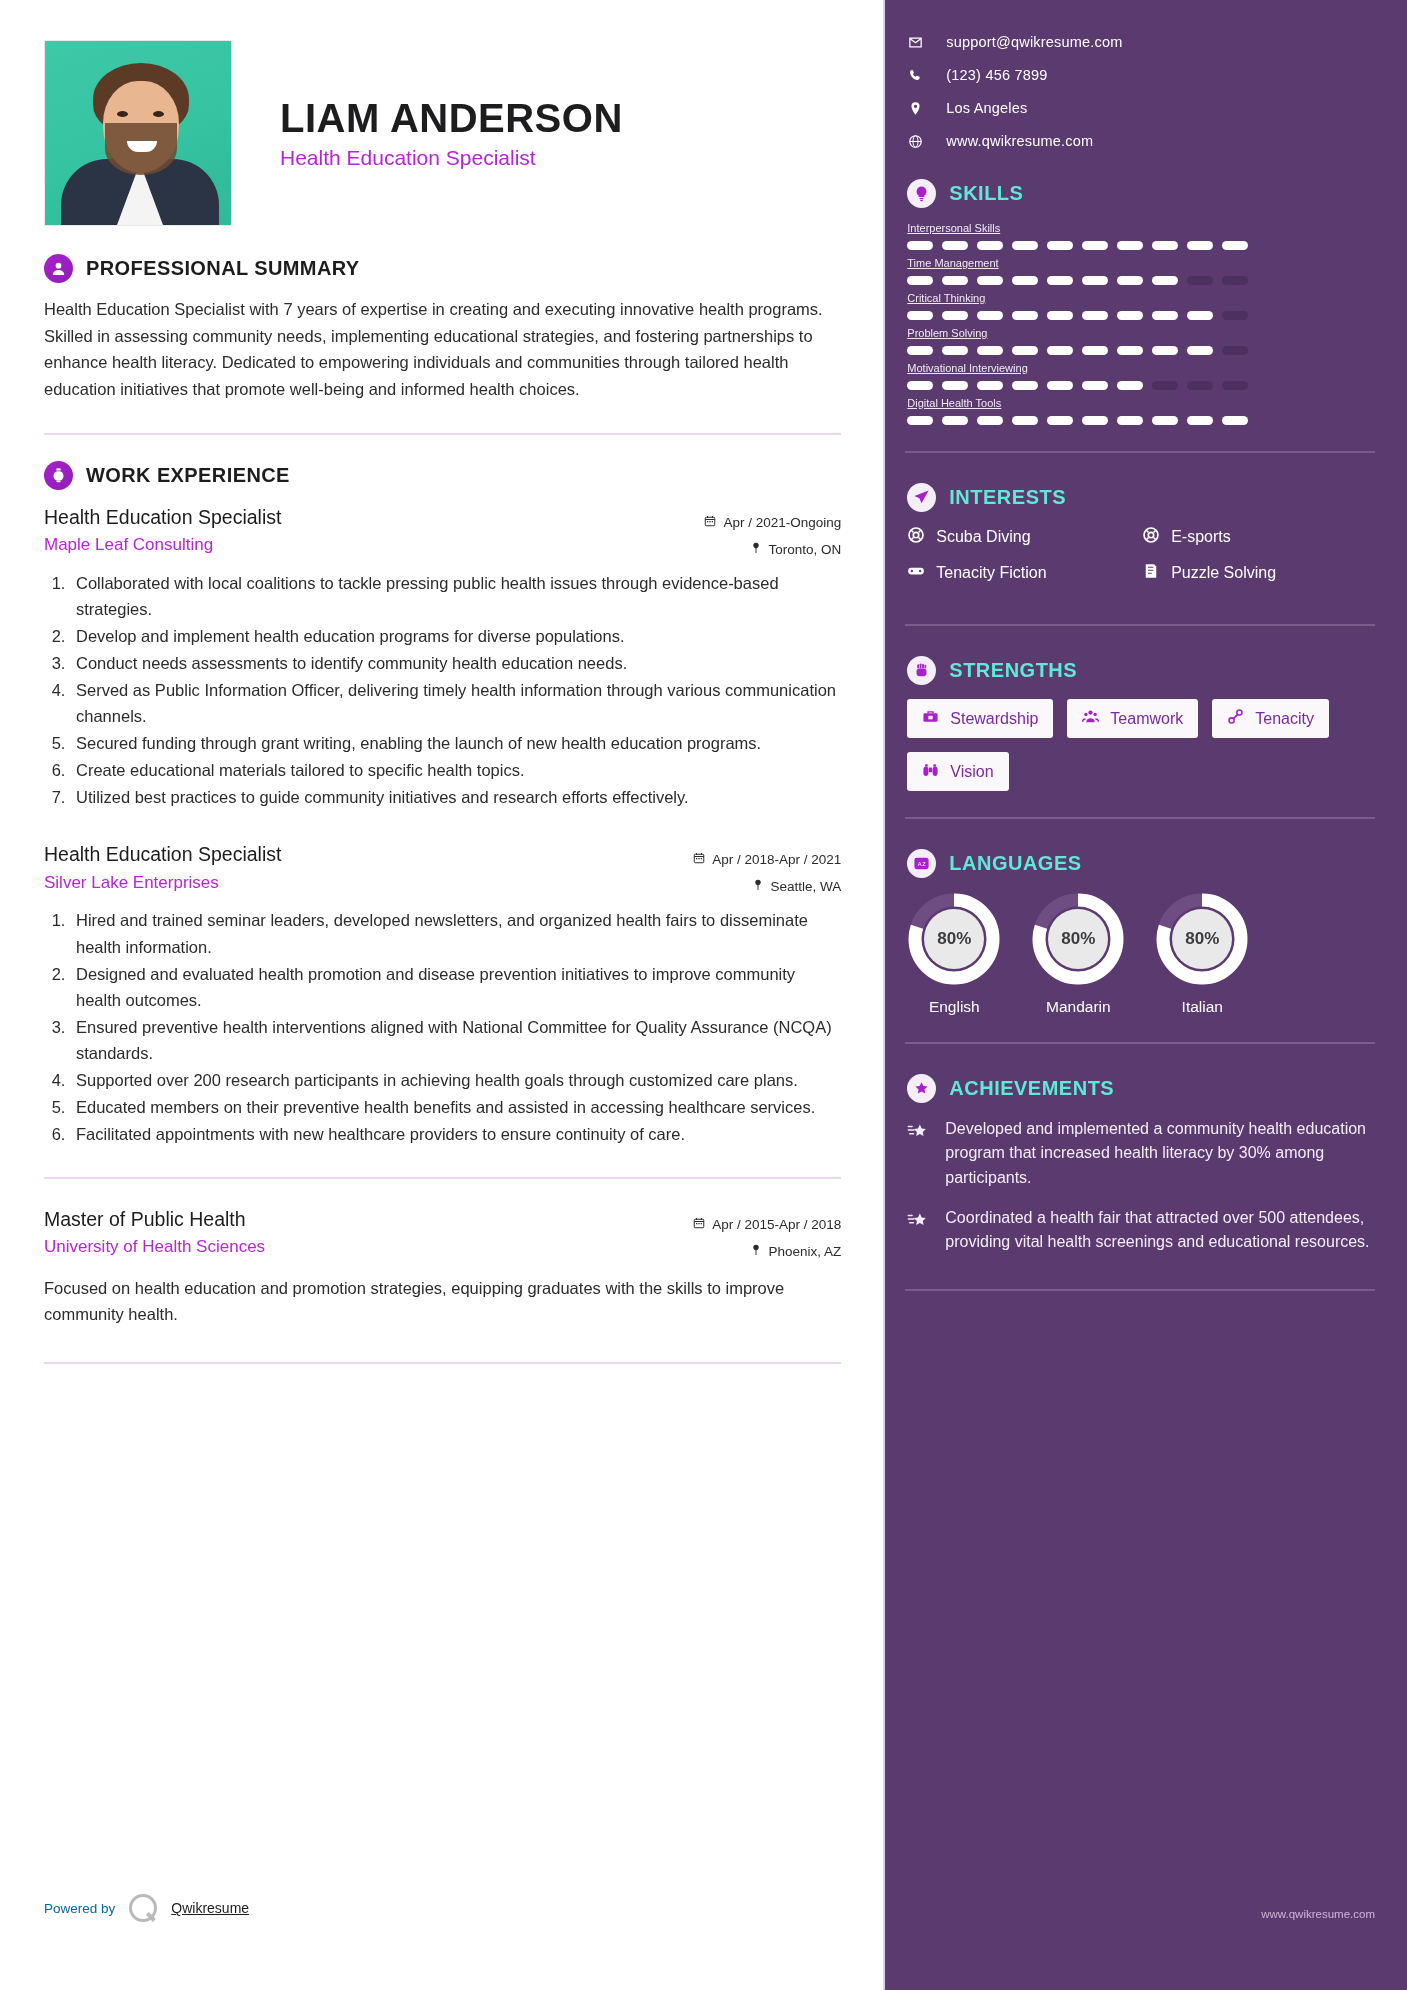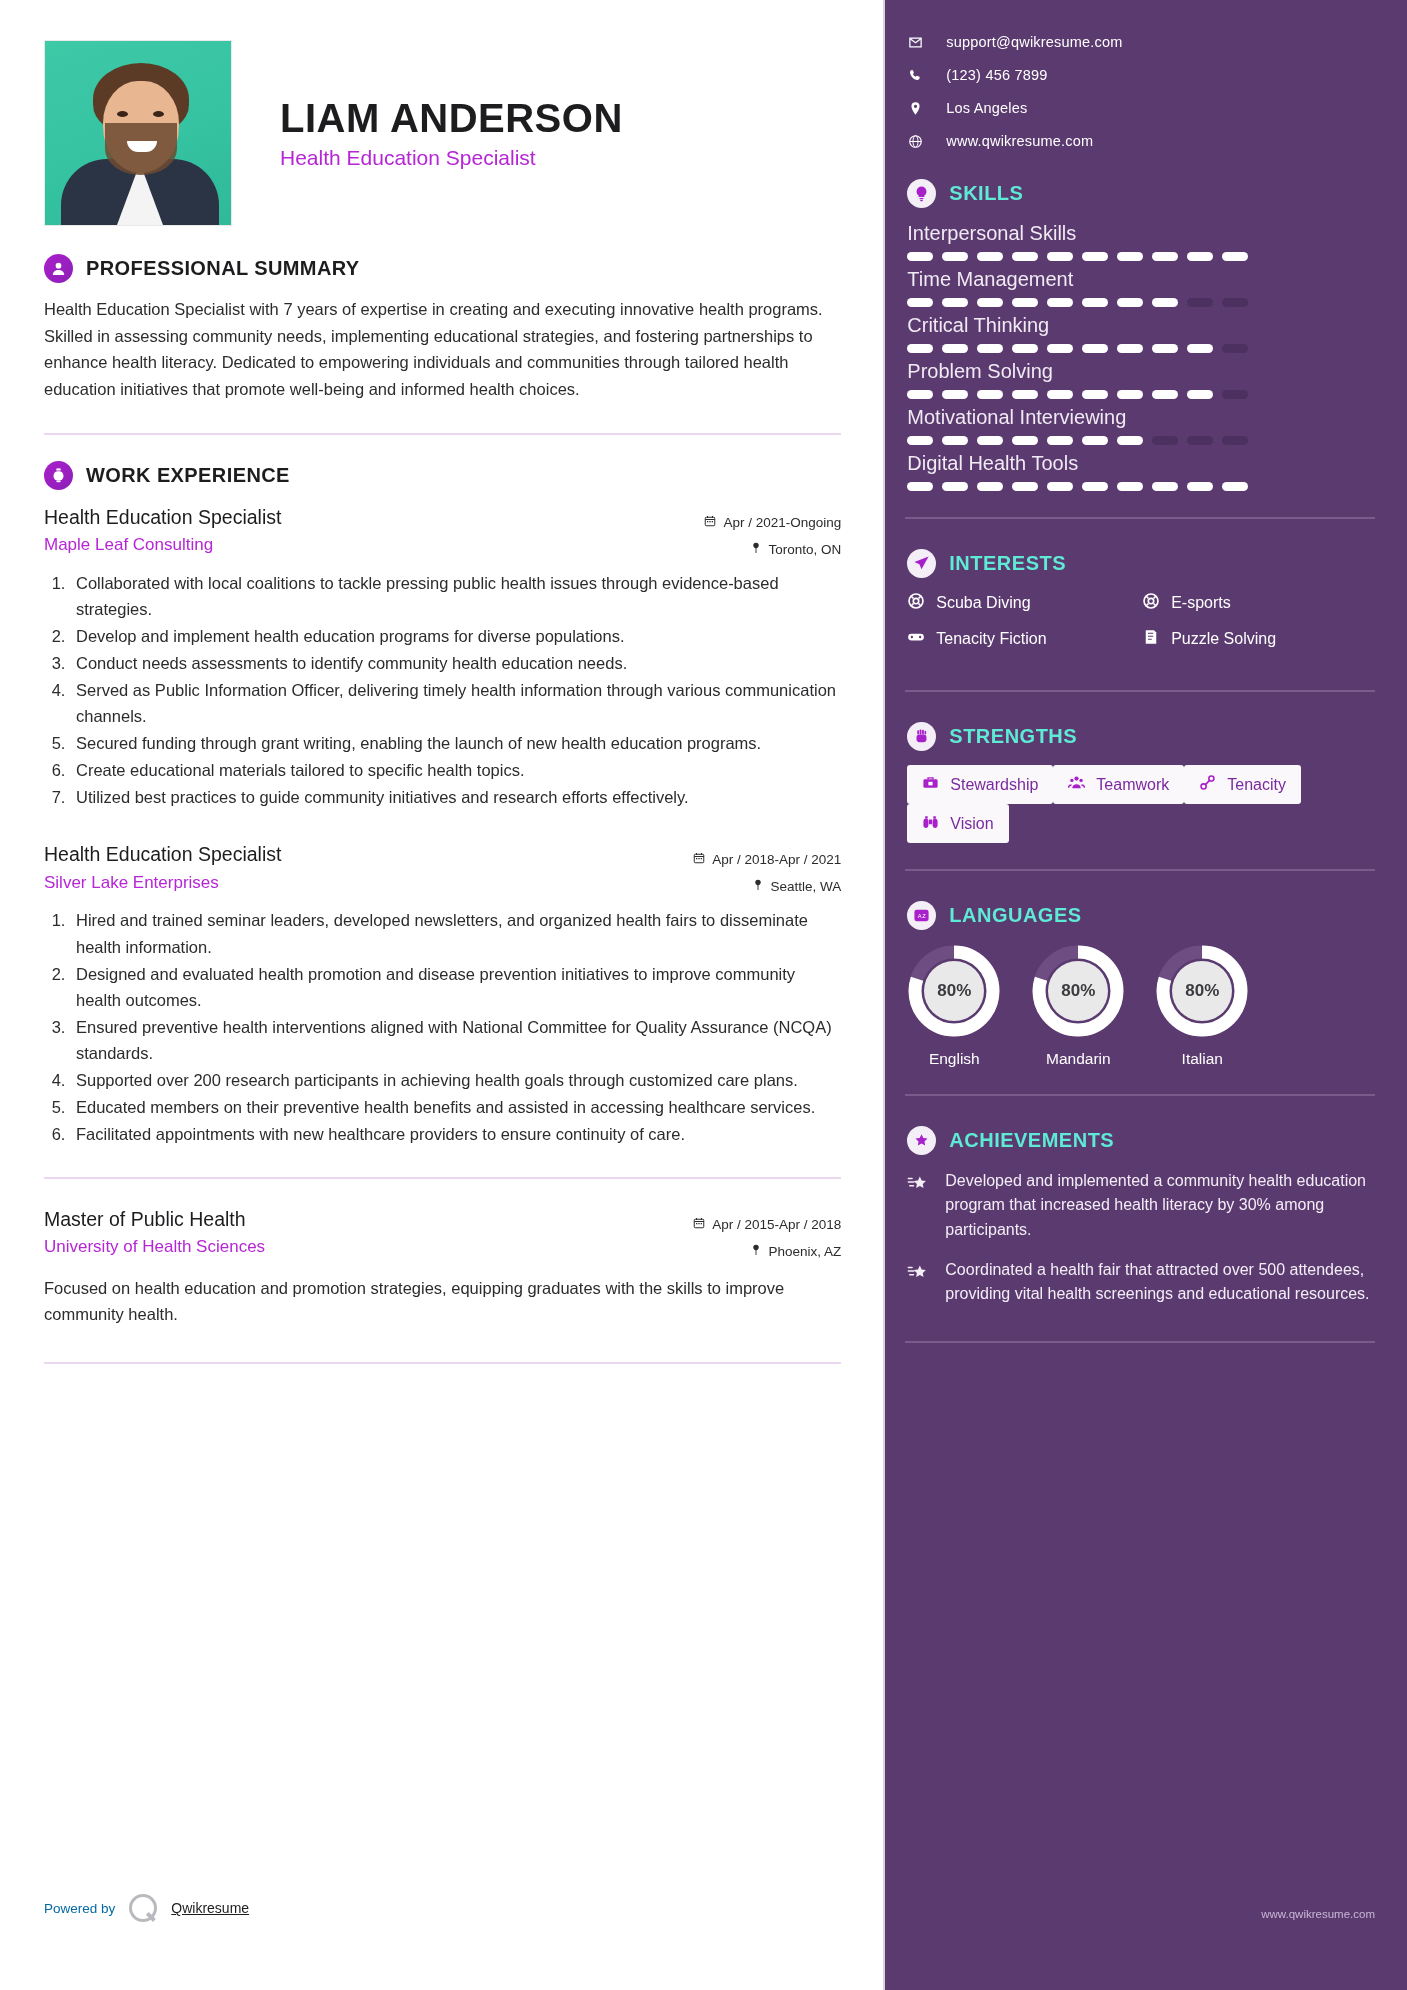--- a/index.html
+++ b/index.html
@@ -95,33 +95,33 @@
   .rsec { margin-top: 30px; padding-left: 4px; }
   .rsec-head { display:flex; align-items:center; gap: 13px; margin-bottom: 14px; }
   .rsec-ic {
     width: 29px; height:29px; border-radius:50%; background:#f4eff7;
     display:flex; align-items:center; justify-content:center; flex:none;
   }
   .rsec-ic svg { width: 17px; height:17px; fill:#a820c9; }
   .rsec-title { font-size: 20px; font-weight:700; color:#5eead4; letter-spacing:.5px;}
 
   .skill { margin-bottom: 7px; }
-  .skill-name { font-size: 20px; color:#f0eaf3; margin-bottom: 7px; }
+  .skill-name { font-size: 11px; color:#f0eaf3; margin-bottom: 7px; text-decoration: underline; }
   .dashes { display:flex; gap: 9px; }
   .dash { width: 26px; height: 9px; border-radius: 5px; background:#ffffff; }
   .dash.off { background:#4b3060; }
 
   .rdiv { height:2px; background:#7a5b8c; margin: 26px 2px 0 2px; }
 
   .interests { display:flex; flex-wrap: wrap; }
   .interest { width: 50%; display:flex; align-items:center; gap: 11px; margin-bottom: 14px; }
   .interest svg { width:18px; height:18px; fill:#ffffff; flex:none;}
   .interest span { font-size: 16px; color:#ffffff; }
 
-  .strengths { display:flex; flex-wrap:wrap; }
+  .strengths { display:flex; flex-wrap:wrap; gap: 14px; }
   .strength {
     background:#fbf8fc; border-radius: 3px; padding: 9px 15px;
     display:flex; align-items:center; gap: 11px;
   }
   .strength svg { width:17px; height:17px; fill:#a820c9; flex:none;}
   .strength span { font-size: 16px; color:#7a2a9e; }
 
   .langs { display:flex; gap: 30px; margin-top: 6px; }
   .lang { text-align:center; }
   .ring { width: 94px; height: 94px; position: relative; }

